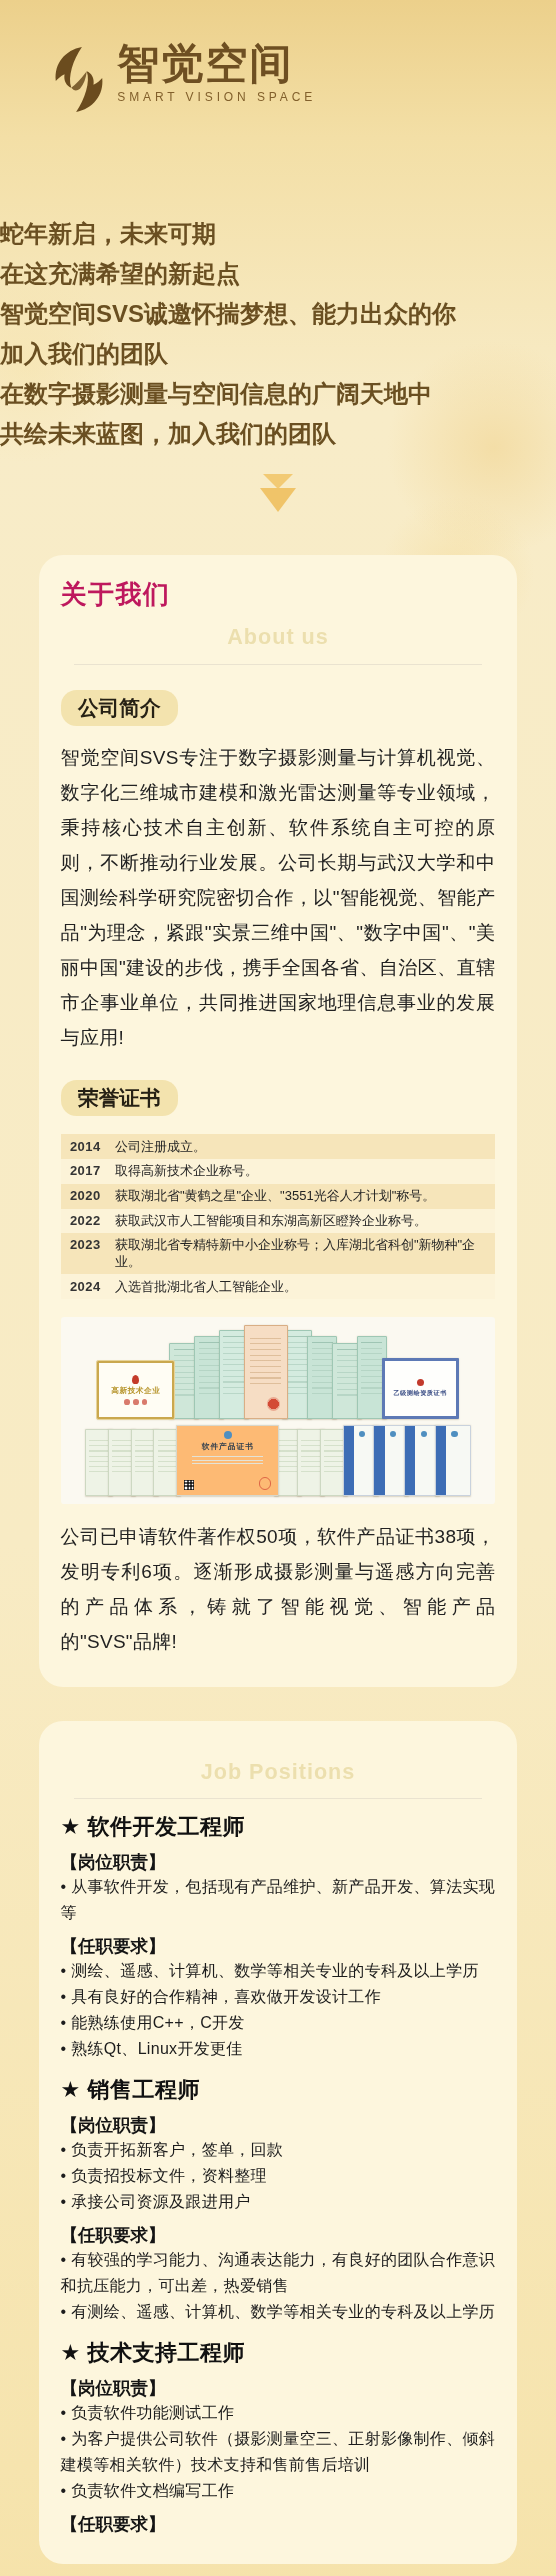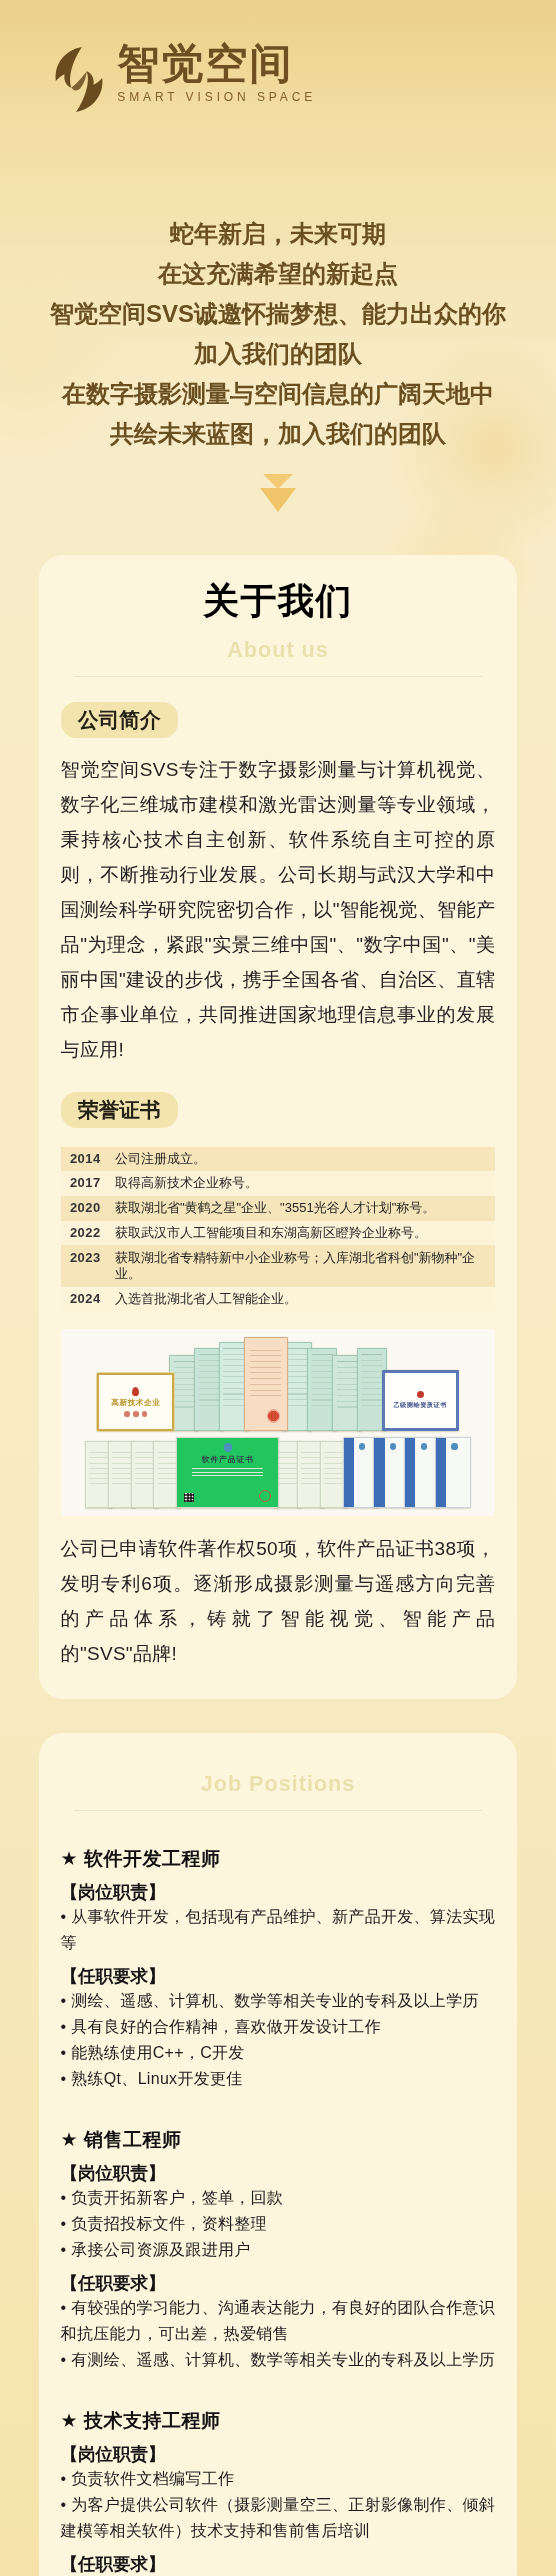--- a/index.html
+++ b/index.html
@@ -19,33 +19,33 @@
   .dec{position:absolute;border-radius:50%;pointer-events:none;}
   .dec1{width:216px;height:216px;right:-46px;top:340px;background:radial-gradient(circle,rgba(240,210,140,.55),rgba(240,210,140,0) 70%);}
   .dec2{width:155px;height:155px;right:20.6px;top:495px;background:radial-gradient(circle,rgba(244,218,150,.5),rgba(244,218,150,0) 70%);}
   .dec3{width:196px;height:196px;left:-72px;top:268px;background:radial-gradient(circle,rgba(246,226,168,.45),rgba(246,226,168,0) 70%);}
 
   header{display:flex;align-items:flex-start;gap:9.3px;padding:41px 8px 0 50px;position:relative;}
   .logo-mark{width:58px;height:77px;flex:0 0 auto;}
   .brand-cn{font-size:42px;font-weight:900;color:#6e4f22;letter-spacing:2.1px;line-height:1.1;}
   .brand-en{font-size:12px;font-weight:400;color:#82602c;letter-spacing:3.9px;margin-top:3.1px;}
 
-  .intro{margin-top:96px;text-align:center;position:relative;}
+  .intro{margin-top:96px;position:relative;}
   .intro div{font-size:24px;font-weight:700;color:#6a4f21;line-height:40px;}
 
   .arrows{margin:19.6px auto 0;width:46px;text-align:center;position:relative;height:47px;}
   .tri{position:absolute;left:50%;transform:translateX(-50%);width:0;height:0;border-left:15px solid transparent;border-right:15px solid transparent;}
   .tri-small{top:0;border-top:15.5px solid #f2ca74;}
   .tri-big{top:14.4px;border-left:18.5px solid transparent;border-right:18.5px solid transparent;border-top:24px solid var(--arrow);}
 
   .card{
     margin:34px 39px 0;background:var(--card);border-radius:24px;
     padding:24px 21.6px 28px;position:relative;
   }
-  .card h2{text-align:center;font-size:36px;font-weight:900;color:#000000;letter-spacing:1.5px;line-height:1.22;}
+  .card h2{font-size:26px;font-weight:900;color:#be185d;letter-spacing:1.5px;line-height:1.22;}
   .card .sub{text-align:center;font-size:21.6px;font-weight:800;color:var(--subtitle);letter-spacing:1px;margin-top:14px;line-height:1.2;}
   .divider{height:1px;background:#eae3d0;margin:13.4px auto 0;width:94%;border:0;}
 
   .pill{display:inline-block;background:var(--pill);border-radius:15.5px;padding:4.1px 17.5px;font-size:20.6px;font-weight:900;color:#262115;margin-top:25px;line-height:1.35;}
   .para{margin-top:14.4px;font-size:19px;line-height:35px;color:#222;text-align:justify;letter-spacing:0.3px;}
 
   .timeline{margin-top:18.5px;}
   .trow{display:flex;align-items:flex-start;padding:4.1px 3.1px 4.1px 9.3px;font-size:13px;line-height:16.5px;}
   .trow:nth-child(odd){background:var(--row-dark);}
   .trow:nth-child(even){background:var(--row-light);}
@@ -66,32 +66,32 @@
   .c-green.t3{height:89px;background:#d4ebdf;}
   .c-green:after{content:"";position:absolute;left:3.6px;right:3.6px;top:5.2px;height:68%;border-top:1px solid #8fb9a6;background:repeating-linear-gradient(180deg,transparent 0 4.6px,#aecfbf 4.6px 5.7px);opacity:.7;}
   .c-orange{width:44px;height:94px;background:#f6ddc4;border:0.5px solid #d9ae85;z-index:4;}
   .c-orange:after{content:"";position:absolute;left:5.2px;right:5.2px;top:7.2px;height:56%;background:repeating-linear-gradient(180deg,transparent 0 4.6px,#d9b791 4.6px 5.7px);opacity:.8;}
   .c-orange .seal{position:absolute;bottom:7.2px;right:6.2px;width:13.4px;height:13.4px;border-radius:50%;background:radial-gradient(circle,#d34a35 0 55%,rgba(211,74,53,.35) 56% 100%);}
   .c-blue{width:77px;height:61px;background:#fefefc;border:3.1px solid #5d79b5;z-index:3;display:flex;flex-direction:column;align-items:center;justify-content:center;gap:2.6px;}
   .c-blue .emblem{width:7.2px;height:7.2px;border-radius:50%;background:#c23a2c;}
   .c-blue .btxt{font-size:6.2px;font-weight:700;color:#3c4f86;letter-spacing:0.5px;}
   .c-pale{width:28px;height:67px;background:#eef3e6;border:0.5px solid #cdd8c2;}
   .c-pale:after{content:"";position:absolute;left:3.1px;right:3.1px;top:6.2px;height:62%;background:repeating-linear-gradient(180deg,transparent 0 4.1px,#cfdcc4 4.1px 5.2px);opacity:.8;}
-  .c-white{width:103px;height:71px;background:#22c55e;border:0.5px solid #d8d8cc;z-index:4;display:flex;flex-direction:column;align-items:center;padding-top:5.2px;gap:3.1px;}
+  .c-white{width:103px;height:71px;background:#fdba74;border:0.5px solid #d8d8cc;z-index:4;display:flex;flex-direction:column;align-items:center;padding-top:5.2px;gap:3.1px;}
   .c-white .bdot{width:8.2px;height:8.2px;border-radius:50%;background:#4f8fc0;}
   .c-white .wtxt{font-size:7.7px;font-weight:900;color:#33404e;letter-spacing:1px;}
   .c-white .wline{width:70%;height:11.3px;background:repeating-linear-gradient(180deg,#e3e3d8 0 1px,transparent 1px 3.6px);}
   .c-white .wseal{position:absolute;right:7.2px;bottom:5.2px;width:12.4px;height:12.4px;border-radius:50%;border:1px solid #d34a35;opacity:.75;}
   .c-white .wqr{position:absolute;left:7.2px;bottom:5.2px;width:9.3px;height:9.3px;background:
      repeating-linear-gradient(90deg,#555 0 1.5px,#fff 1.5px 3.1px),repeating-linear-gradient(0deg,#555 0 1.5px,#fff 1.5px 3.1px);background-blend-mode:multiply;}
   .c-spine{width:36px;height:71px;background:#f7f9f4;border:0.5px solid #c9d2dd;display:flex;}
   .c-spine .band{width:10.3px;height:100%;background:#3d6db5;}
   .c-spine .dot{position:absolute;top:5.2px;left:15.5px;width:6.2px;height:6.2px;border-radius:50%;background:#4f8fc0;}
 
-  .job-title{font-size:19px;font-weight:900;color:#111;margin-top:36px;letter-spacing:0.5px;line-height:1.3;}
+  .job-title{font-size:22px;font-weight:900;color:#111;margin-top:14px;letter-spacing:0.5px;line-height:1.3;}
   .job-label{font-size:17.5px;font-weight:900;color:#141414;margin-top:8.2px;line-height:24px;}
   .bullet{font-size:16px;color:#1c1c1c;line-height:26px;letter-spacing:0.3px;}
 </style>
 </head>
 <body>
 
 <div class="dec dec1"></div>
 <div class="dec dec2"></div>
 <div class="dec dec3"></div>
 
@@ -243,19 +243,20 @@
     <div class="bullet">• 负责招投标文件，资料整理</div>
     <div class="bullet">• 承接公司资源及跟进用户</div>
     <div class="job-label">【任职要求】</div>
     <div class="bullet">• 有较强的学习能力、沟通表达能力，有良好的团队合作意识和抗压能力，可出差，热爱销售</div>
     <div class="bullet">• 有测绘、遥感、计算机、数学等相关专业的专科及以上学历</div>
   </div>
 
   <div>
     <div class="job-title">★ 技术支持工程师</div>
     <div class="job-label">【岗位职责】</div>
+    <div class="bullet">• 负责软件功能测试工作</div>
+    <div class="bullet">• 为客户提供公司软件（摄影测量空三、正射影像制作、倾斜建模等相关软件）技术支持和售前售后培训</div>
     <div class="bullet">• 负责软件文档编写工作</div>
-    <div class="bullet">• 为客户提供公司软件（摄影测量空三、正射影像制作、倾斜建模等相关软件）技术支持和售前售后培训</div>
     <div class="job-label">【任职要求】</div>
 
   </div>
 </section>
 
 
 </body></html>

